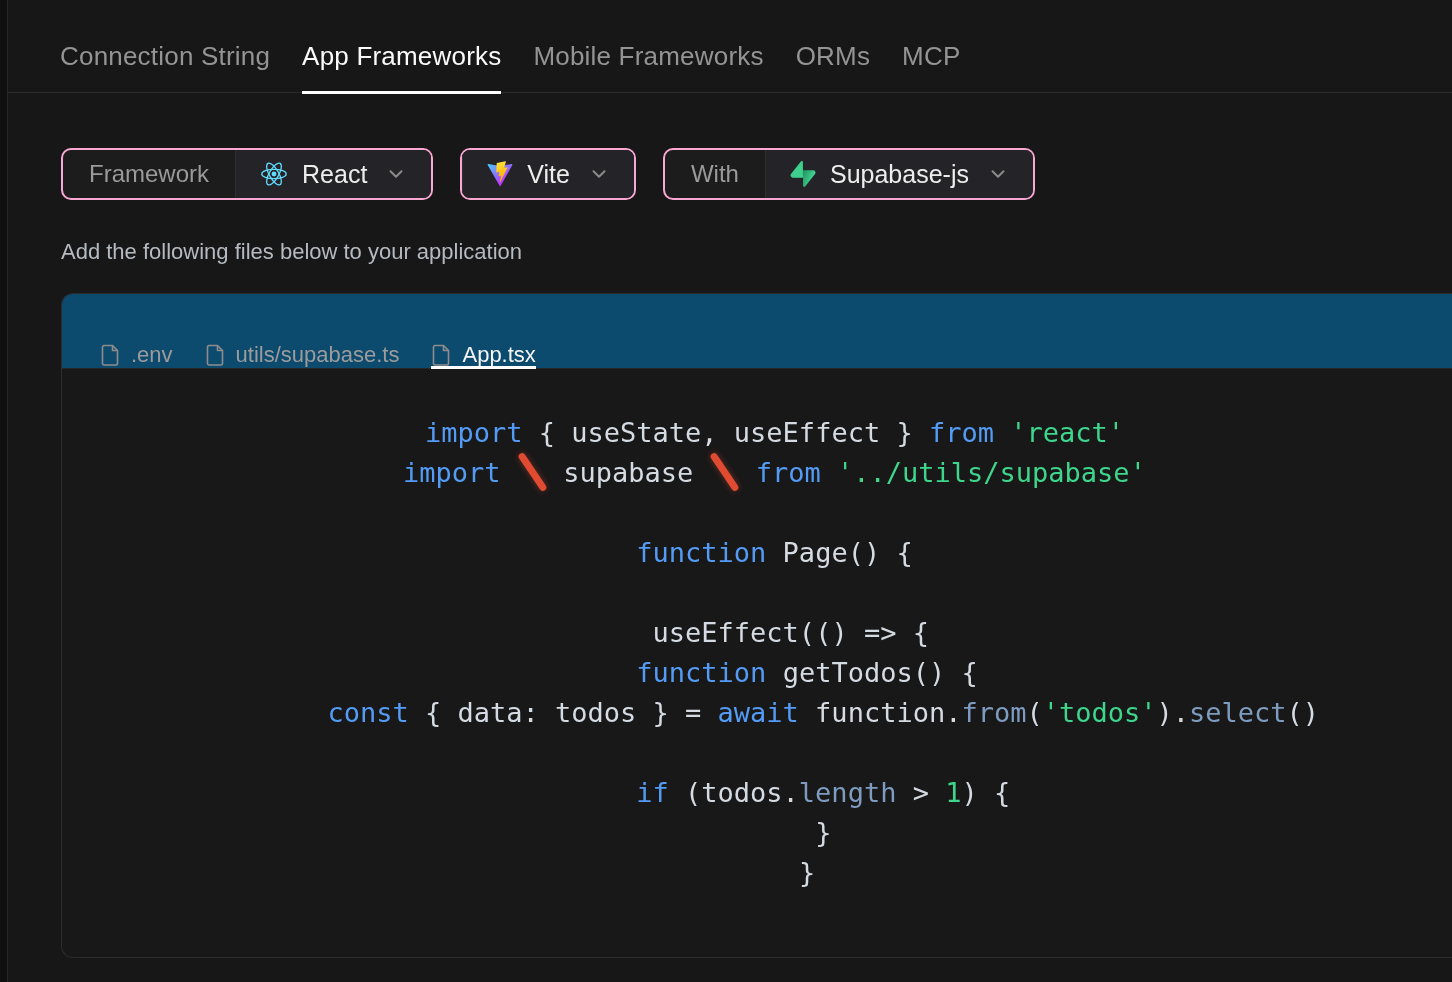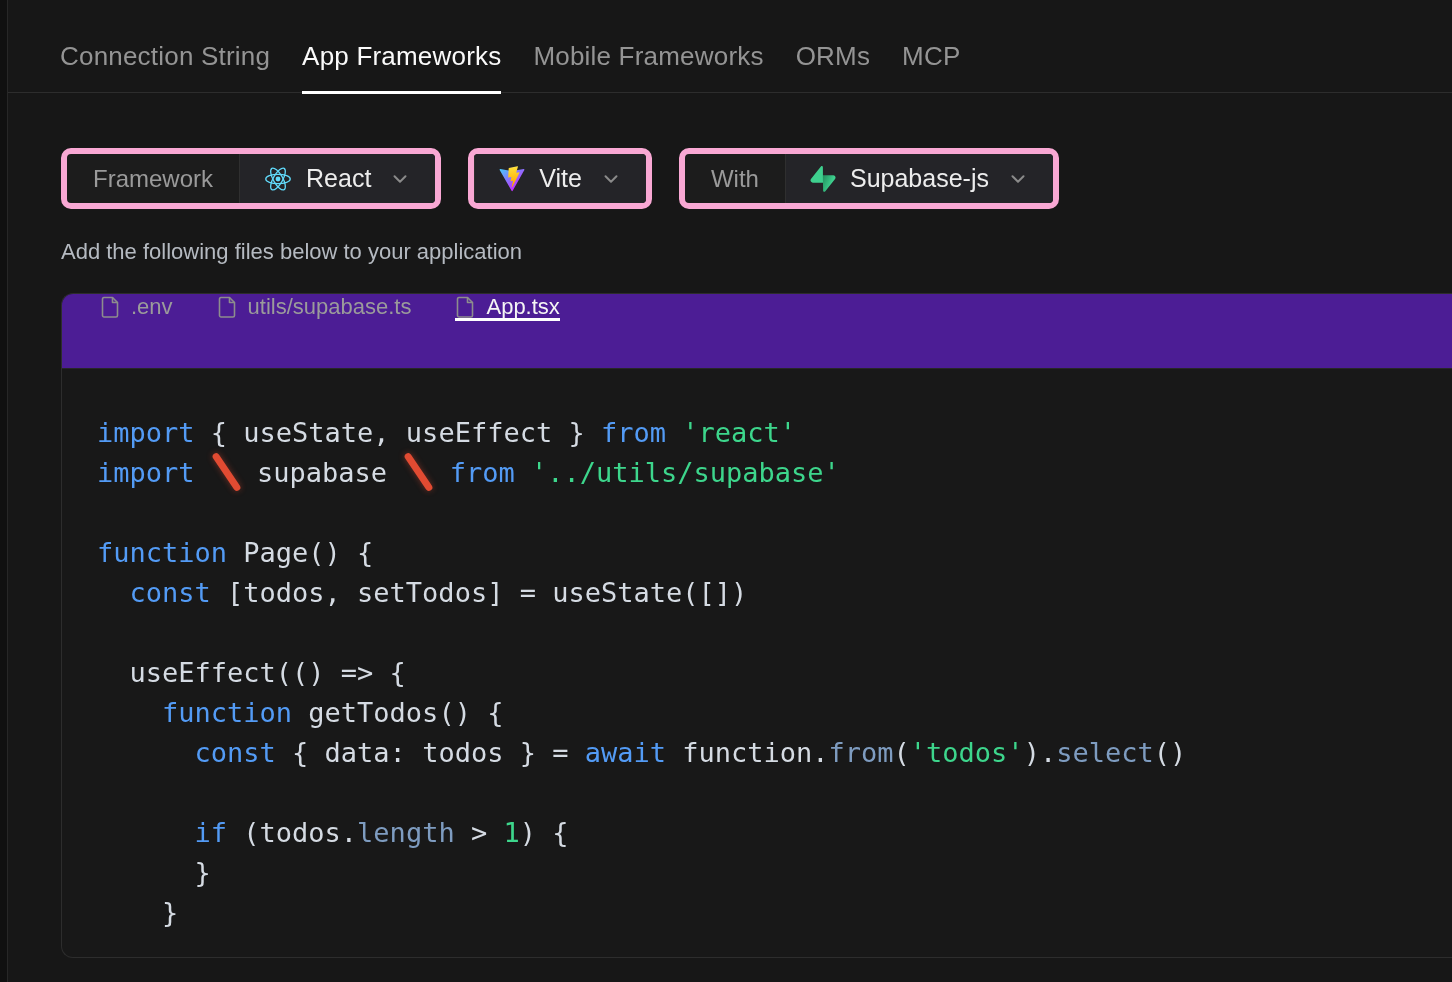--- a/index.html
+++ b/index.html
@@ -30,22 +30,22 @@
   }
   .tab.active { color:#fafafa; }
   .tab.active::after {
     content:""; position:absolute; left:0; right:0; bottom:-2px; height:3px;
     background:var(--active-tab-underline,#fff);
   }
 
   
   .selector-row { position:absolute; top:148px; left:61px; display:flex; gap:27px; }
   .sel-group {
-    display:flex; align-items:stretch; height:61px;
-    border:6px solid #f9a8d4; border-radius:10px; overflow:hidden; background:#1c1c1c;
+    display:flex; align-items:stretch; height:52px;
+    border:2px solid #f9a8d4; border-radius:10px; overflow:hidden; background:#1c1c1c;
   }
   .sel-label { display:flex; align-items:center; padding:0 26px; color:#9a9a9a; font-size:24px; white-space:nowrap; }
   .sel-value {
     display:flex; align-items:center; gap:14px; padding:4px 24px;
     background:#242428; border:none; border-left:1px solid #2f2f2f;
     color:#ededed; font-size:25px; font-weight:500; font-family:inherit;
     cursor:pointer; white-space:nowrap;
   }
   .sel-icon { display:flex; align-items:center; }
   .chev { display:flex; align-items:center; margin-left:4px; }
@@ -55,33 +55,33 @@
 
   
   .code-panel {
     position:absolute; left:61px; top:293px; right:0; height:665px;
     border:1px solid var(--border,#2d2d2d); border-right:none;
     border-radius:12px 0 0 12px;
     background:var(--panel-bg,#181818);
     display:flex; flex-direction:column; overflow:hidden;
   }
   .file-tabs {
-    flex:0 0 75px; display:flex; align-items:flex-start; gap:44px;
-    padding-left:38px; border-bottom:1px solid #272727; background:#4c1d95;
+    flex:0 0 75px; display:flex; align-items:flex-end; gap:32px;
+    padding-left:38px; border-bottom:1px solid #272727; background:#0c4a6e;
   }
   .ftab { display:flex; align-items:center; gap:11px; color:#9b9b9b; font-size:22px; position:relative; cursor:pointer; white-space:nowrap; }
   .ftab.active { color:#f5f5f5; }
   .ftab.active::after { content:""; position:absolute; left:0; right:0; bottom:-1px; height:3px; background:#fff; }
   .ftab svg { flex:0 0 auto; }
 
   .code-area { flex:1; overflow:hidden; }
   .code {
     padding:44px 0 0 35px;
     font-family:"DejaVu Sans Mono", monospace;
-    font-size:27px; line-height:40px;
+    font-size:27px; line-height:40px;text-align:center;
   }
   .cl { white-space:pre; height:40px; }
   .k  { color:var(--keyword,#539bf5); }
   .p  { color:var(--plain,#d5dbe3); }
   .s  { color:var(--string,#3dd68c); }
   .n  { color:var(--number,#3dd68c); }
   .pr { color:var(--property,#7e9cc0); }
 
   
   .slash { display:inline-block; width:30px; height:30px; position:relative; vertical-align:-5px; }
@@ -212,21 +212,20 @@
           </svg>
           <span>App.tsx</span>
         </div>
       </div>
     <div class="code-area">
       <div class="code">
           <div class="cl"><span class="k">import</span><span class="p"> { useState, useEffect } </span><span class="k">from</span><span class="p"> </span><span class="s">'react'</span></div>
           <div class="cl"><span class="k">import</span><span class="p"> </span><span class="slash"></span><span class="p"> supabase </span><span class="slash"></span><span class="p"> </span><span class="k">from</span><span class="p"> </span><span class="s">'../utils/supabase'</span></div>
           <div class="cl"></div>
           <div class="cl"><span class="k">function</span><span class="p"> Page() {</span></div>
-          <div class="cl"><span class="p">  </span><span class="k">const</span><span class="p"> [todos, setTodos] = useState([])</span></div>
           <div class="cl"></div>
           <div class="cl"><span class="p">  useEffect(() =&gt; {</span></div>
           <div class="cl"><span class="p">    </span><span class="k">function</span><span class="p"> getTodos() {</span></div>
           <div class="cl"><span class="p">      </span><span class="k">const</span><span class="p"> { data: todos } = </span><span class="k">await</span><span class="p"> function.</span><span class="pr">from</span><span class="p">(</span><span class="s">'todos'</span><span class="p">).</span><span class="pr">select</span><span class="p">()</span></div>
           <div class="cl"></div>
           <div class="cl"><span class="p">      </span><span class="k">if</span><span class="p"> (todos.</span><span class="pr">length</span><span class="p"> &gt; </span><span class="n">1</span><span class="p">) {</span></div>
           <div class="cl"><span class="p">      }</span></div>
           <div class="cl"><span class="p">    }</span></div>
         </div>
     </div>

